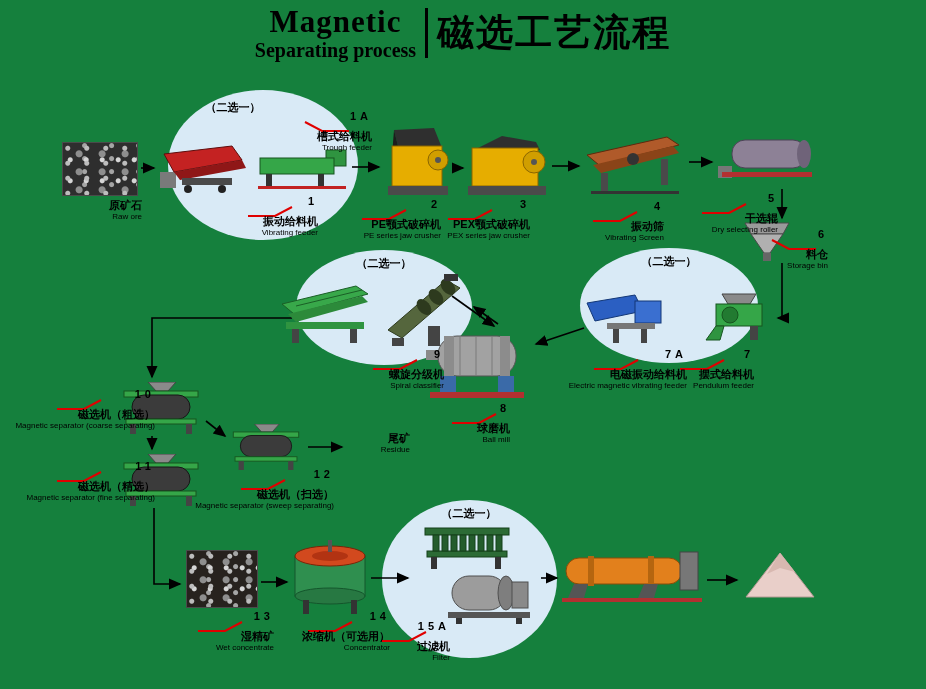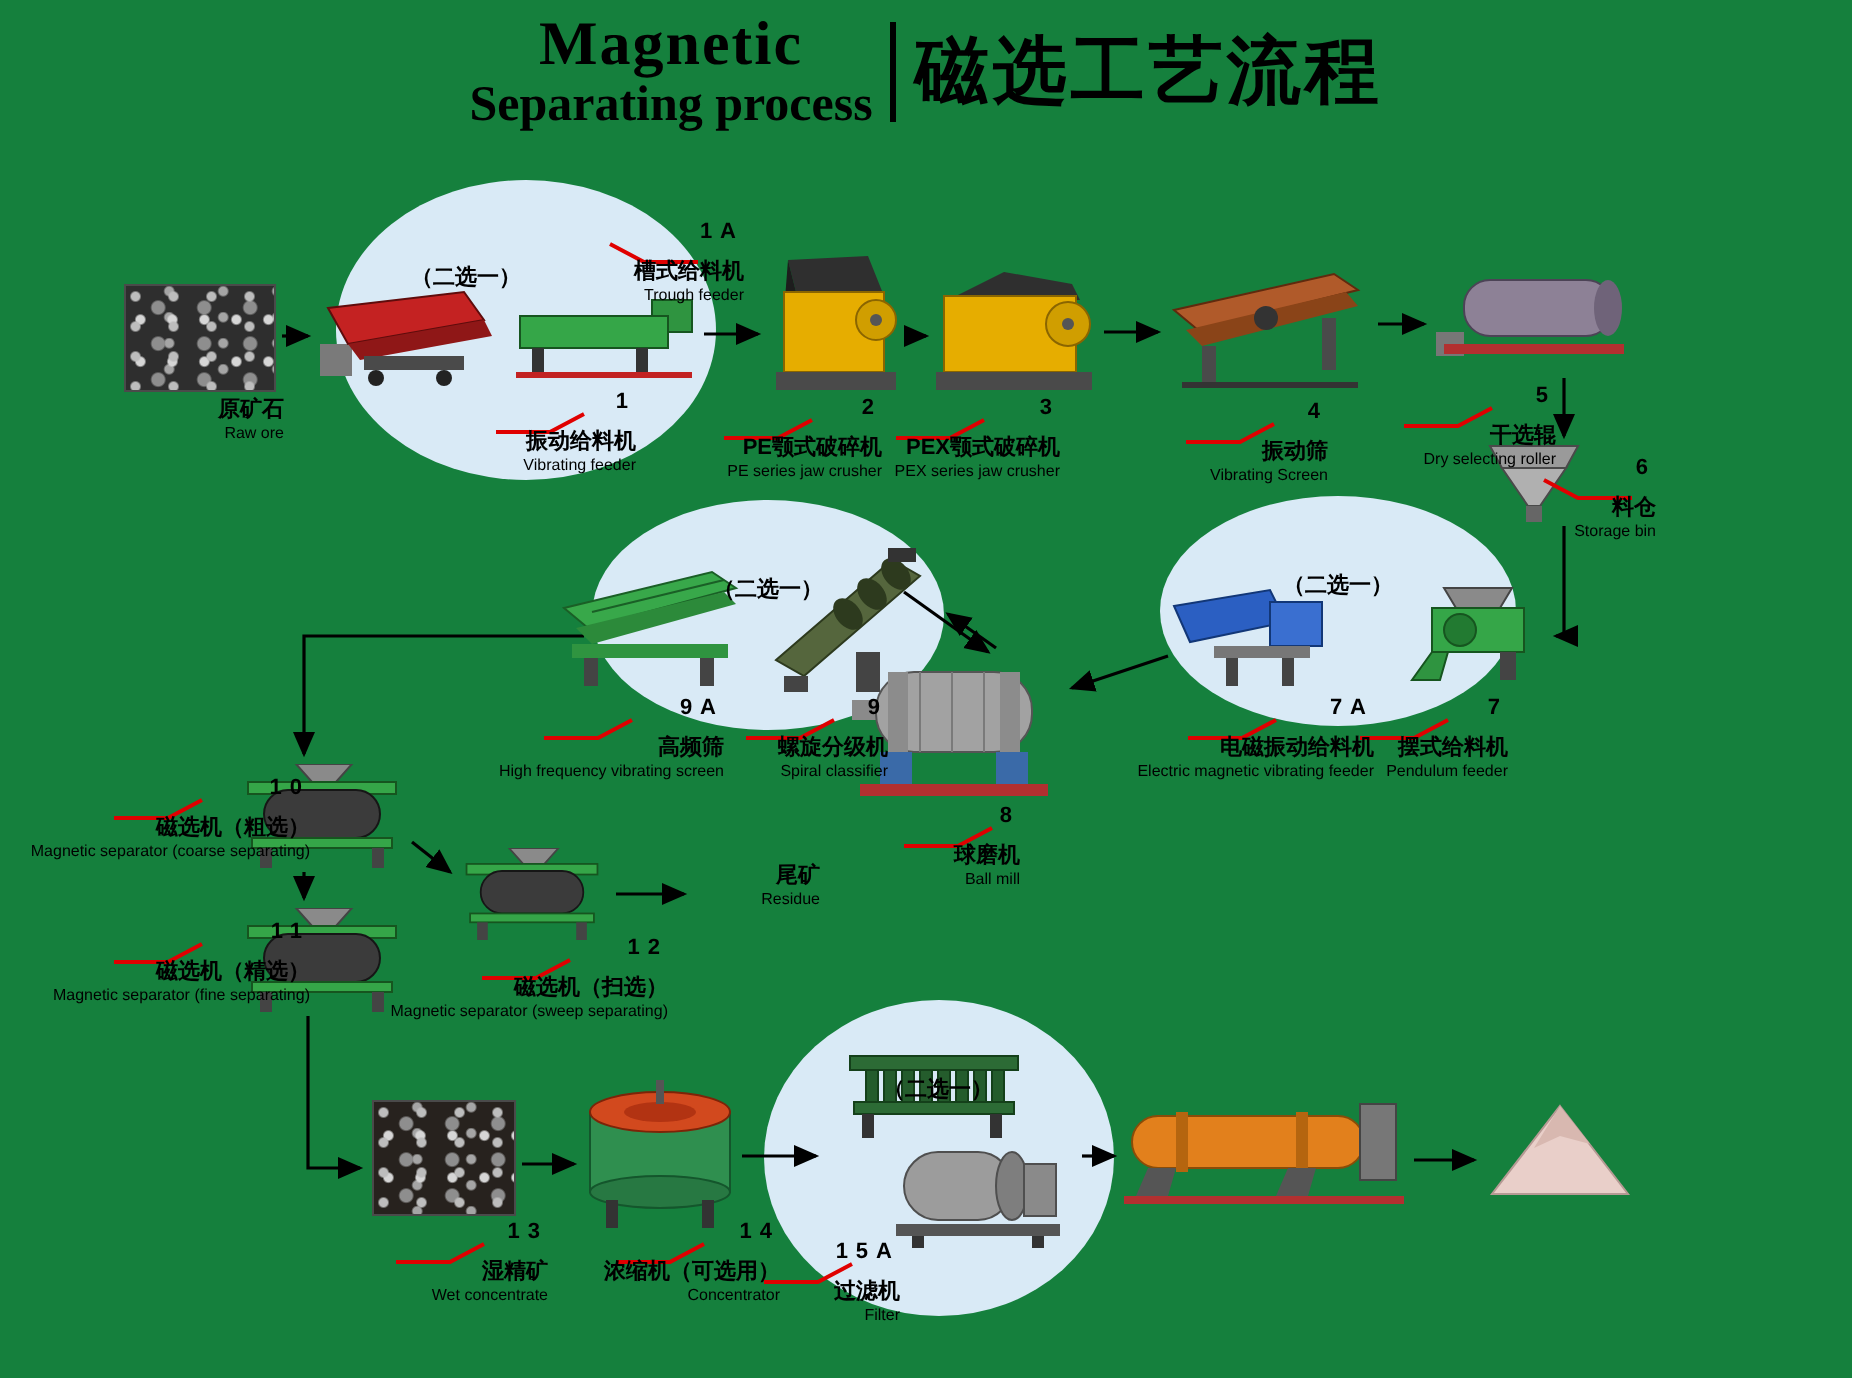--- a/index.html
+++ b/index.html
@@ -3,26 +3,26 @@
 <meta charset="utf-8">
 <style>
   * { margin:0; padding:0; box-sizing:border-box; }
   html,body { background:#fff; }
   body { font-family:"Liberation Sans","DejaVu Sans",sans-serif; color:#000; }
   #canvas { position:relative; width:926px; height:689px; background:#15803d; overflow:hidden; }
 
   .title-wrap { position:absolute; top:6px; left:0; width:100%; display:flex; justify-content:center; align-items:center; z-index:5; }
   .title-en { text-align:center; font-family:"Liberation Serif","DejaVu Serif",serif; font-weight:bold; }
   .title-en .t1 { font-size:31px; line-height:1.05; letter-spacing:1px; }
-  .title-en .t2 { font-size:25px; line-height:1.1; }
+  .title-en .t2 { font-size:20px; line-height:1.1; }
   .title-divider { width:3px; height:50px; background:#000; margin:0 9px; }
   .title-zh { font-size:37px; font-weight:bold; font-family:Liberation Serif, serif; letter-spacing:2px; }
 
   .ellipse { position:absolute; background:#d9eaf6; border-radius:50%; z-index:0; }
-  .choose { position:absolute; z-index:3; font-size:11px; font-weight:bold; text-align:center;margin-top:31px; }
+  .choose { position:absolute; z-index:3; font-size:11px; font-weight:bold; text-align:center; }
 
   #arrows { position:absolute; left:0; top:0; z-index:1; }
   .machine { position:absolute; z-index:2; }
   .ore { position:absolute; z-index:2; border:1px solid #4a4a4a;
     background-color:#2e2e2e;
     background-image:
       radial-gradient(circle at 25% 35%, #bdbdbd 2px, transparent 3px),
       radial-gradient(circle at 70% 60%, #8e8e8e 3px, transparent 4px),
       radial-gradient(circle at 45% 80%, #d6d6d6 2px, transparent 3px),
       radial-gradient(circle at 80% 20%, #a5a5a5 2px, transparent 3px);
@@ -372,28 +372,20 @@
 
   <div class="label" style="left:346px;top:348px;width:98px">
     <div class="num">9</div>
     <svg class="tick" width="46" height="12" viewBox="0 0 46 12">
         <polyline points="1,11 28,11 45,2" fill="none" stroke="#e00000" stroke-width="2"></polyline>
       </svg>
     <div class="zh">螺旋分级机</div>
     <div class="en">Spiral classifier</div>
   </div>
 
-  <div class="label" style="left:226px;top:348px;width:136px">
-    <div class="num">9A</div>
-    <svg class="tick" width="46" height="12" viewBox="0 0 46 12">
-        <polyline points="1,11 28,11 45,2" fill="none" stroke="#e00000" stroke-width="2"></polyline>
-      </svg>
-    <div class="zh">高频筛</div>
-    <div class="en">High frequency vibrating screen</div>
-  </div>
 
   <div class="label" style="left:3px;top:388px;width:152px">
     <div class="num">10</div>
     <svg class="tick" width="46" height="12" viewBox="0 0 46 12">
         <polyline points="1,11 28,11 45,2" fill="none" stroke="#e00000" stroke-width="2"></polyline>
       </svg>
     <div class="zh">磁选机（粗选）</div>
     <div class="en">Magnetic separator (coarse separating)</div>
   </div>
 

